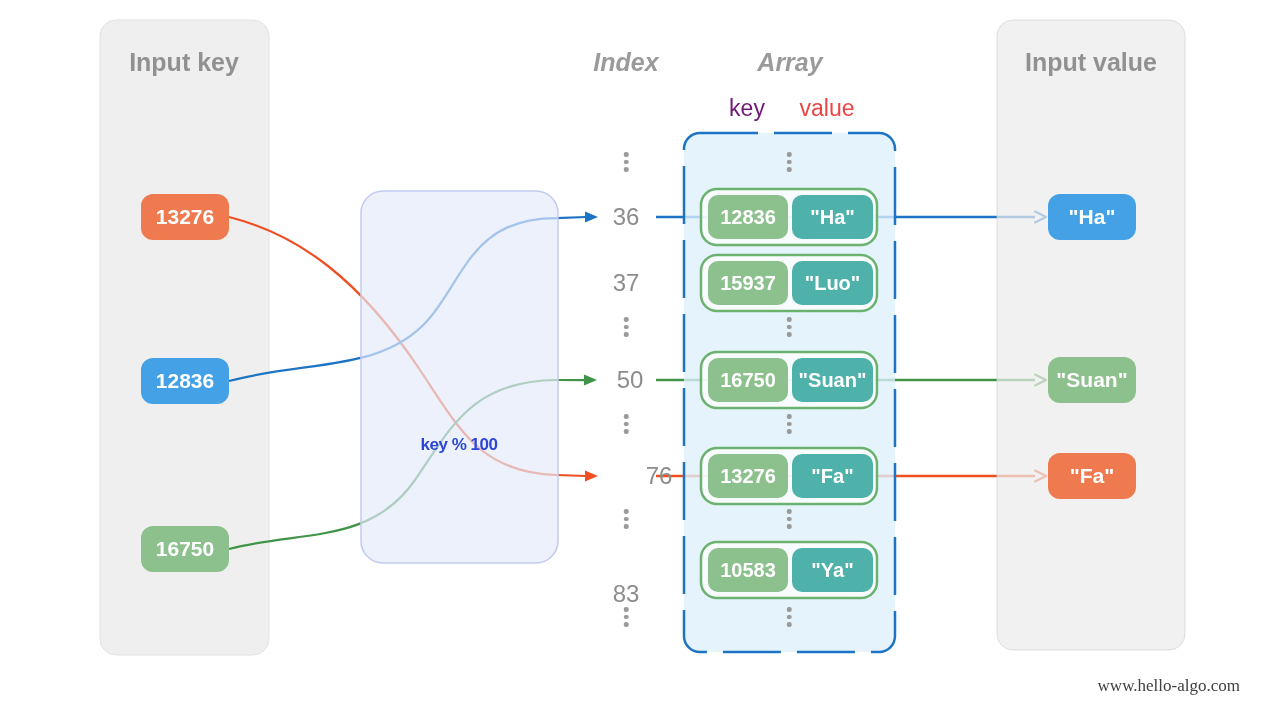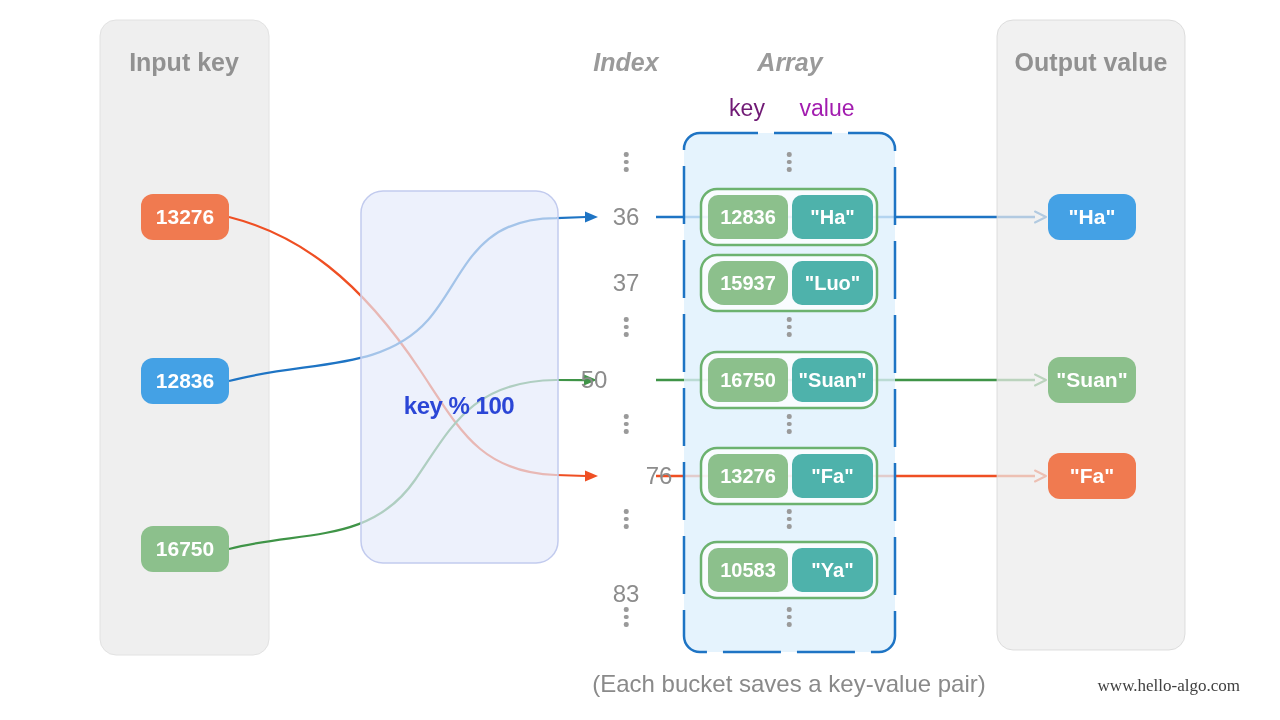--- a/index.html
+++ b/index.html
@@ -18,37 +18,37 @@
   }
   .col-header{
     position:absolute;transform:translateX(-50%);
     font-weight:bold;font-size:25px;color:#9a9a9a;white-space:nowrap;font-style:italic;
   }
   .sub-header{
     position:absolute;transform:translateX(-50%);
     font-size:23px;white-space:nowrap;
   }
   .sub-header.key{color:#701a75;}
-  .sub-header.value{color:#a21caf;}
+  .sub-header.value{color:#ef4444;}
 
   .kbox{
     position:absolute;width:88px;height:46px;border-radius:12px;
     color:#fff;font-weight:bold;font-size:21px;
     display:flex;align-items:center;justify-content:center;
   }
   .kbox.orange{background:#f07a50;}
   .kbox.blue{background:#44a1e5;}
   .kbox.green{background:#8cc08c;}
 
   .hash-text{
     position:absolute;transform:translateX(-50%);
     color:#2b46d6;white-space:nowrap;text-align:center;
   }
   .hash-text.l1{font-size:26px;}
-  .hash-text.l2{font-size:24px;font-weight:bold;letter-spacing:-0.5px;}
+  .hash-text.l2{font-size:17px;font-weight:bold;letter-spacing:-0.5px;margin-top:43px;}
 
   .idx{
     position:absolute;transform:translateX(-50%);
     font-size:24px;color:#8c8c8c;line-height:30px;white-space:nowrap;
   }
   .dots{
     position:absolute;transform:translateX(-50%);
     display:flex;flex-direction:column;align-items:center;gap:3px;
   }
   .dots i{width:4.5px;height:4.5px;border-radius:50%;background:#9a9a9a;display:block;}
@@ -126,41 +126,41 @@
     <rect x="997" y="20" width="188" height="630" rx="16" fill="rgba(236,236,236,0.72)" stroke="rgba(210,210,210,0.7)" stroke-width="1"></rect>
   </svg>
 
   <div class="layer">
 
     <div class="panel-title" style="left:184px;top:48px;">Input key</div>
     <div class="col-header" style="left:626px;top:48px;">Index</div>
     <div class="col-header" style="left:790px;top:48px;">Array</div>
     <div class="sub-header key" style="left:747px;top:95px;">key</div>
     <div class="sub-header value" style="left:827px;top:95px;">value</div>
-    <div class="panel-title" style="left:1091px;top:48px;">Output value</div>
+    <div class="panel-title" style="left:1091px;top:48px;">Input value</div>
 
     <div class="kbox orange" style="left:141px;top:194px;">13276</div>
     <div class="kbox blue" style="left:141px;top:358px;">12836</div>
     <div class="kbox green" style="left:141px;top:526px;">16750</div>
 
     <div class="hash-text l2" style="left:459px;top:392px;">key % 100</div>
 
     <div class="dots" style="left:626px;top:152px;">
         <i></i>
         <i></i>
         <i></i>
       </div>
     <div class="idx" style="left:626px;top:202px;">36</div>
     <div class="idx" style="left:626px;top:268px;">37</div>
     <div class="dots" style="left:626px;top:317px;">
         <i></i>
         <i></i>
         <i></i>
       </div>
-    <div class="idx" style="left:594px;top:365px;text-align:right;">50</div>
+    <div class="idx" style="left:630px;top:365px;text-align:right;">50</div>
     <div class="dots" style="left:626px;top:414px;">
         <i></i>
         <i></i>
         <i></i>
       </div>
     <div class="idx" style="left:659px;top:461px;">76</div>
     <div class="dots" style="left:626px;top:509px;">
         <i></i>
         <i></i>
         <i></i>
@@ -193,29 +193,28 @@
         <i></i>
       </div>
     <div class="dots" style="left:789px;top:607px;">
         <i></i>
         <i></i>
         <i></i>
       </div>
 
     <div class="cell keycell" style="top:195px;">12836</div>
     <div class="cell valcell" style="top:195px;">"Ha"</div>
-    <div class="cell keycell" style="top:261px;border-radius:16px;">15937</div>
+    <div class="cell keycell" style="top:261px;">15937</div>
     <div class="cell valcell" style="top:261px;">"Luo"</div>
     <div class="cell keycell" style="top:358px;">16750</div>
     <div class="cell valcell" style="top:358px;">"Suan"</div>
     <div class="cell keycell" style="top:454px;">13276</div>
     <div class="cell valcell" style="top:454px;">"Fa"</div>
     <div class="cell keycell" style="top:548px;">10583</div>
     <div class="cell valcell" style="top:548px;">"Ya"</div>
 
     <div class="obox blue" style="top:194px;">"Ha"</div>
     <div class="obox green" style="top:357px;">"Suan"</div>
     <div class="obox orange" style="top:453px;">"Fa"</div>
 
-    <div class="caption">(Each bucket saves a key-value pair)</div>
     <div class="watermark">www.hello-algo.com</div>
   </div>
 </div>
 
 </body></html>

